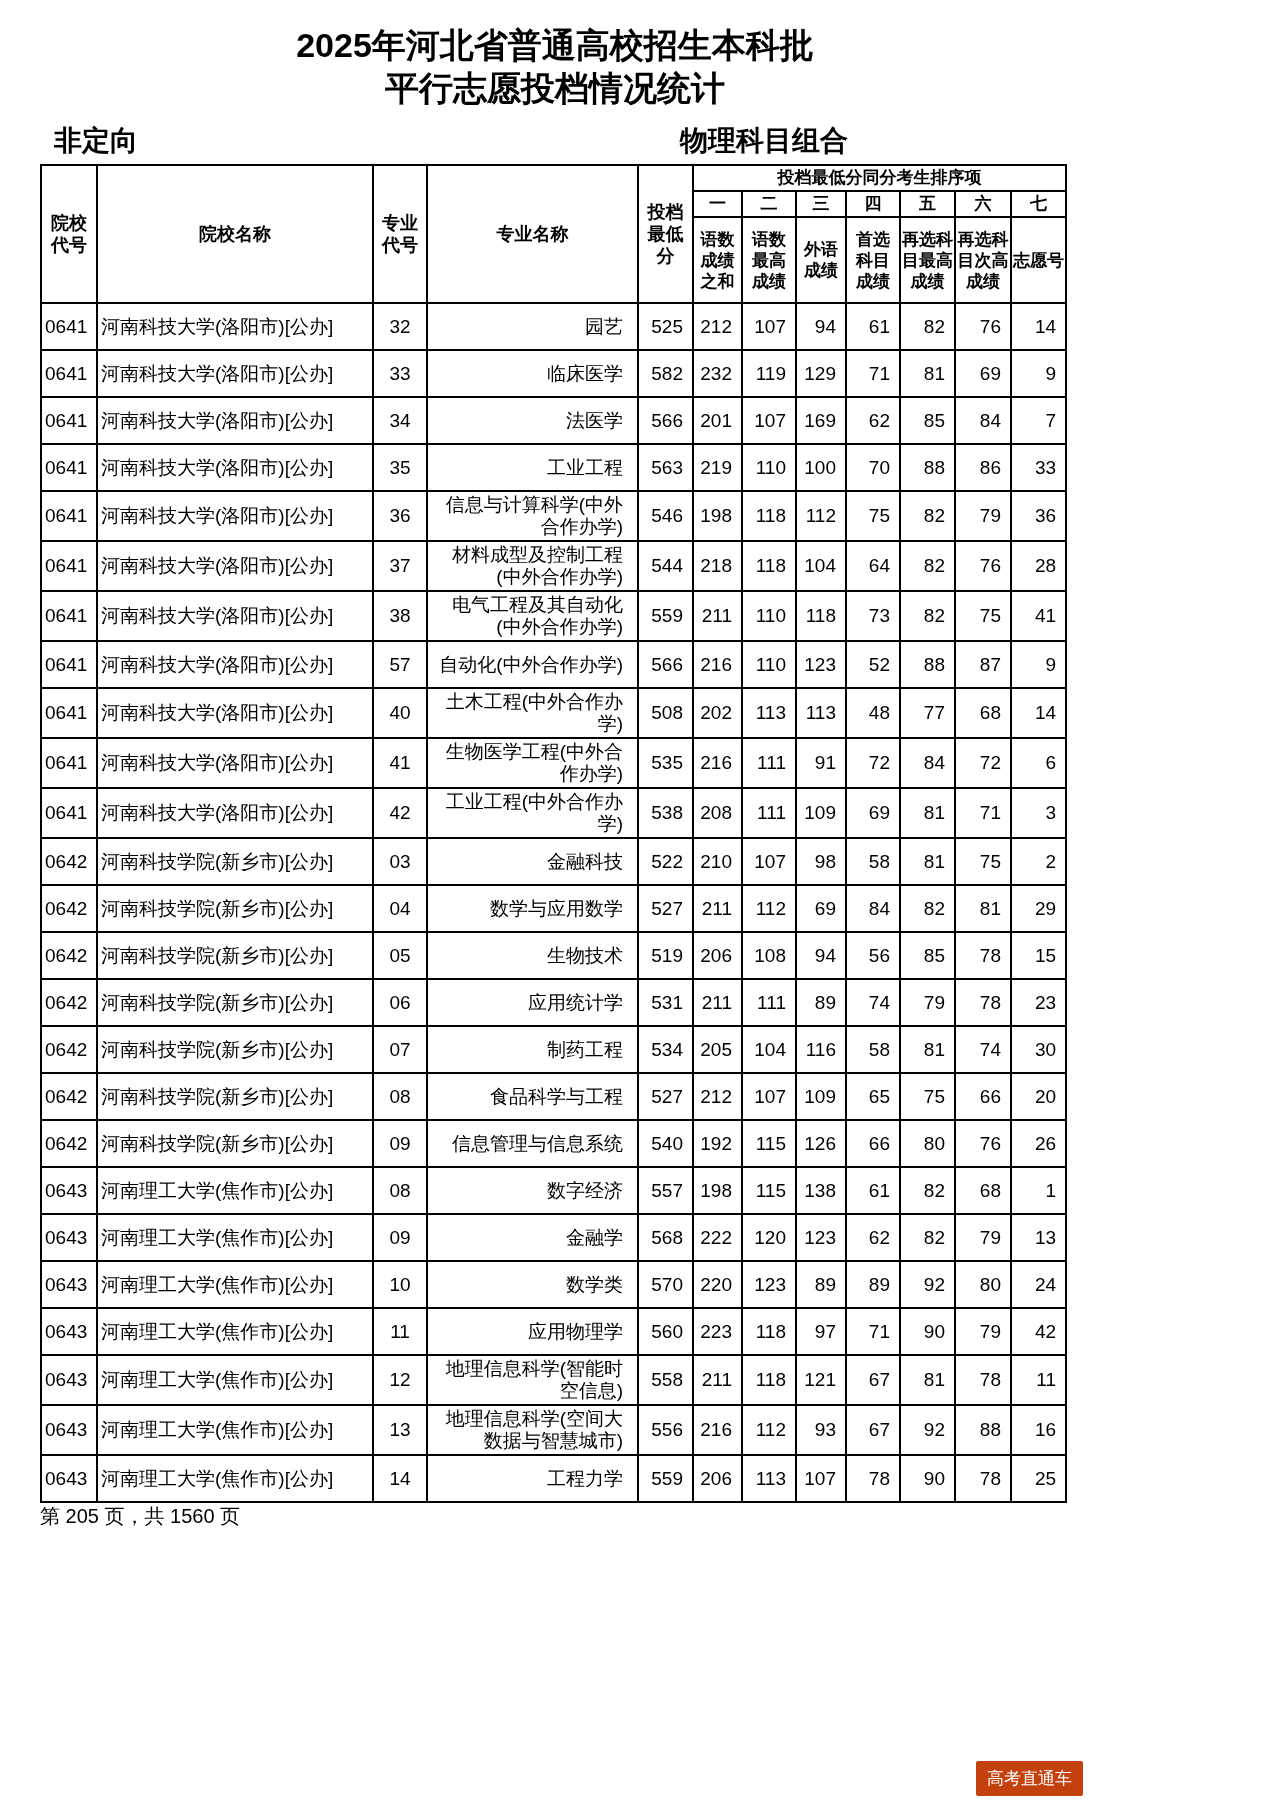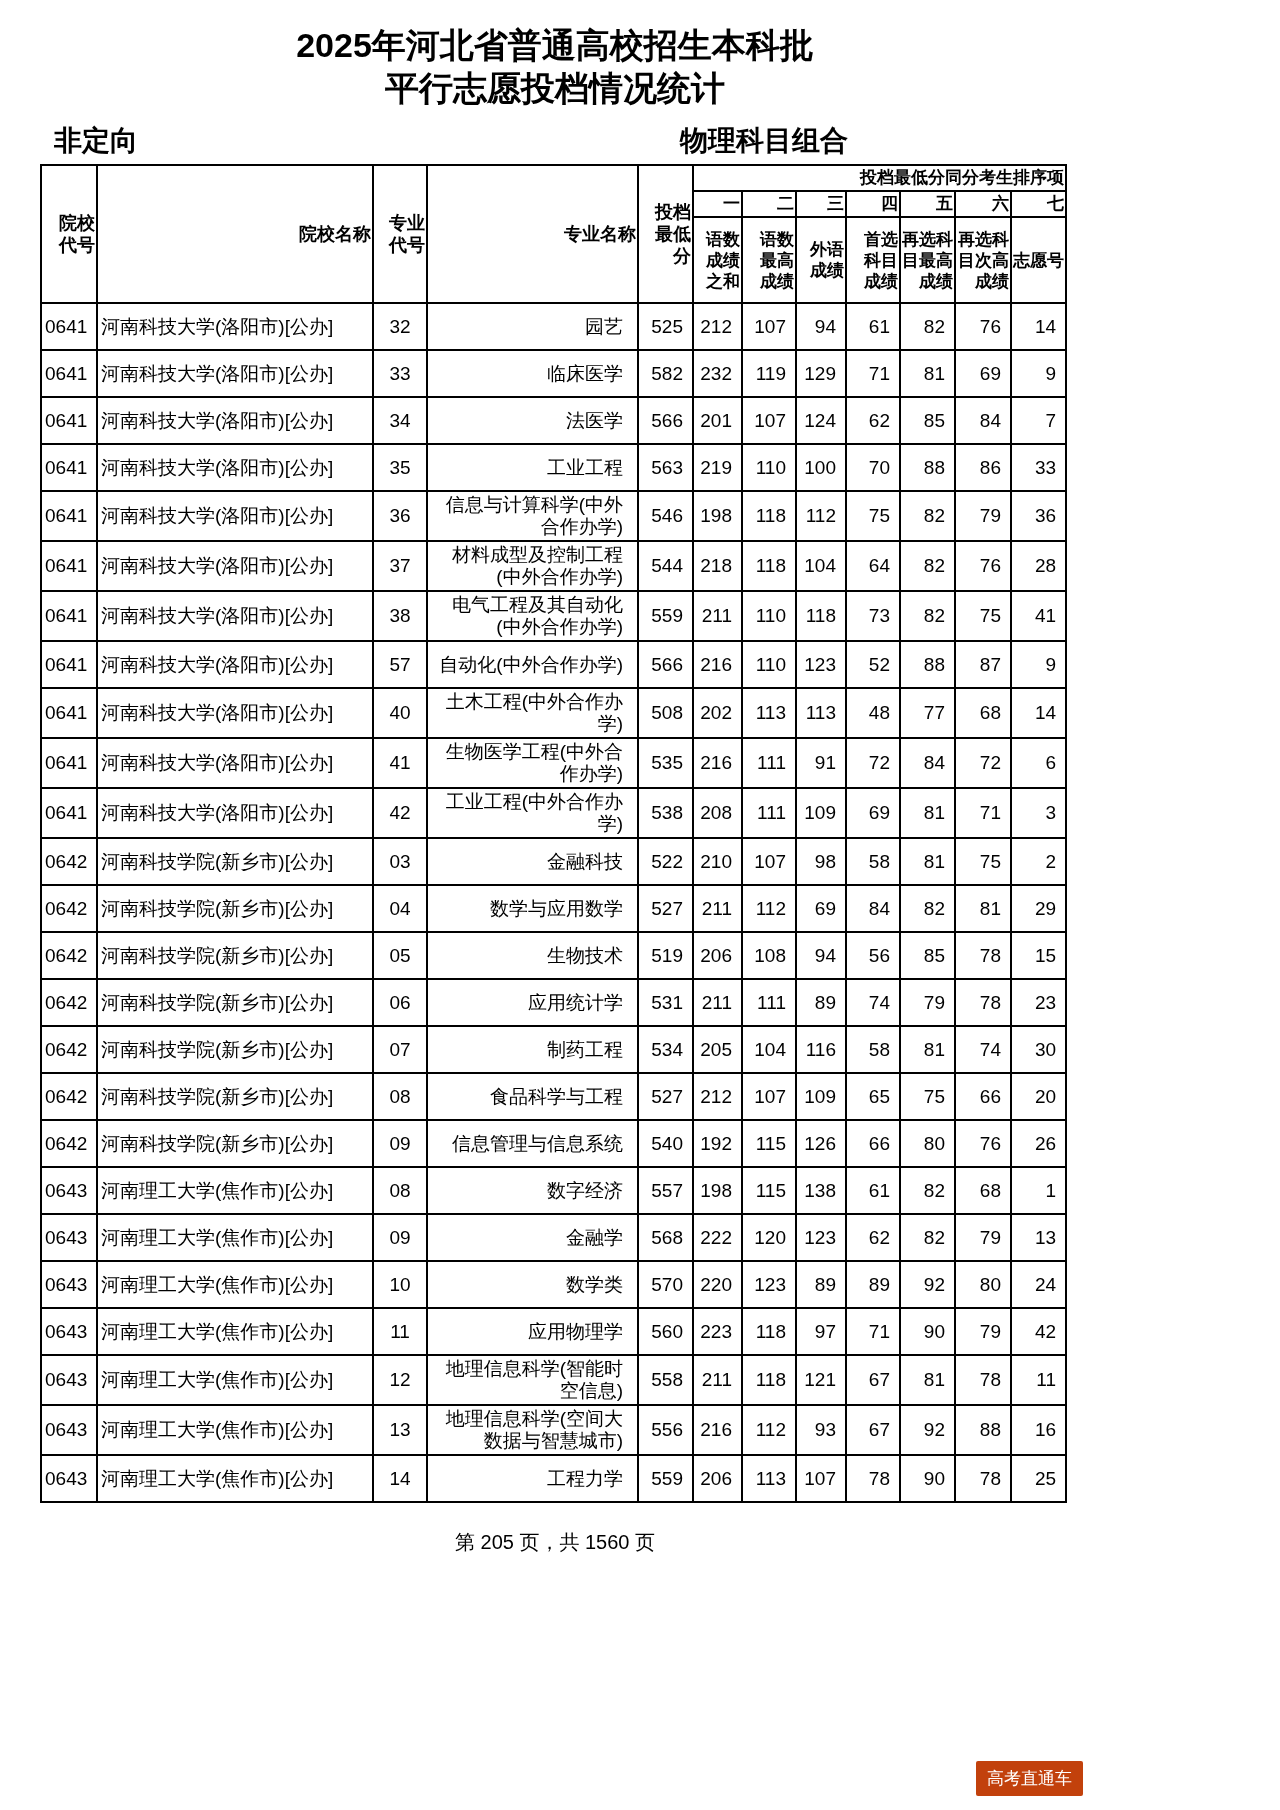--- a/index.html
+++ b/index.html
@@ -46,21 +46,21 @@
     table-layout: fixed;
     width: 1025px;
     margin-top: 4px;
   }
   th, td {
     border: 2px solid #000;
     overflow: hidden;
   }
   thead th {
     font-weight: bold;
-    text-align: right;
+    text-align: center;
     vertical-align: middle;
     padding: 1px;
   }
   th.h-main {
     font-size: 18px;
     line-height: 22px;
   }
   th.h-group {
     height: 26px;
     font-size: 17px;
@@ -83,23 +83,21 @@
     line-height: 22px;
     vertical-align: middle;
     padding: 2px 3px;
   }
   tbody td.c-code   { text-align: left;  padding-left: 3px; }
   tbody td.c-school { text-align: left;  padding-left: 3px; }
   tbody td.c-mcode  { text-align: center; }
   tbody td.c-major  { text-align: right;  padding: 2px 14px 2px 4px; }
   tbody td.c-num    { text-align: right; padding-right: 9px; }
   .footer {
-    text-align: center;
     font-size: 20px;
-    margin-top: 26px;
   }
   .watermark {
     position: absolute;
     left: 976px;
     top: 1761px;
     background: #c2410c;
     color: #ffffff;
     font-size: 17px;
     line-height: 17px;
     padding: 9px 11px;
@@ -194,21 +192,21 @@
           <td class="c-num">9</td>
         </tr>
         <tr>
           <td class="c-code">0641</td>
           <td class="c-school">河南科技大学(洛阳市)[公办]</td>
           <td class="c-mcode">34</td>
           <td class="c-major">法医学</td>
           <td class="c-num">566</td>
           <td class="c-num">201</td>
           <td class="c-num">107</td>
-          <td class="c-num">124</td>
+          <td class="c-num">169</td>
           <td class="c-num">62</td>
           <td class="c-num">85</td>
           <td class="c-num">84</td>
           <td class="c-num">7</td>
         </tr>
         <tr>
           <td class="c-code">0641</td>
           <td class="c-school">河南科技大学(洛阳市)[公办]</td>
           <td class="c-mcode">35</td>
           <td class="c-major">工业工程</td>

